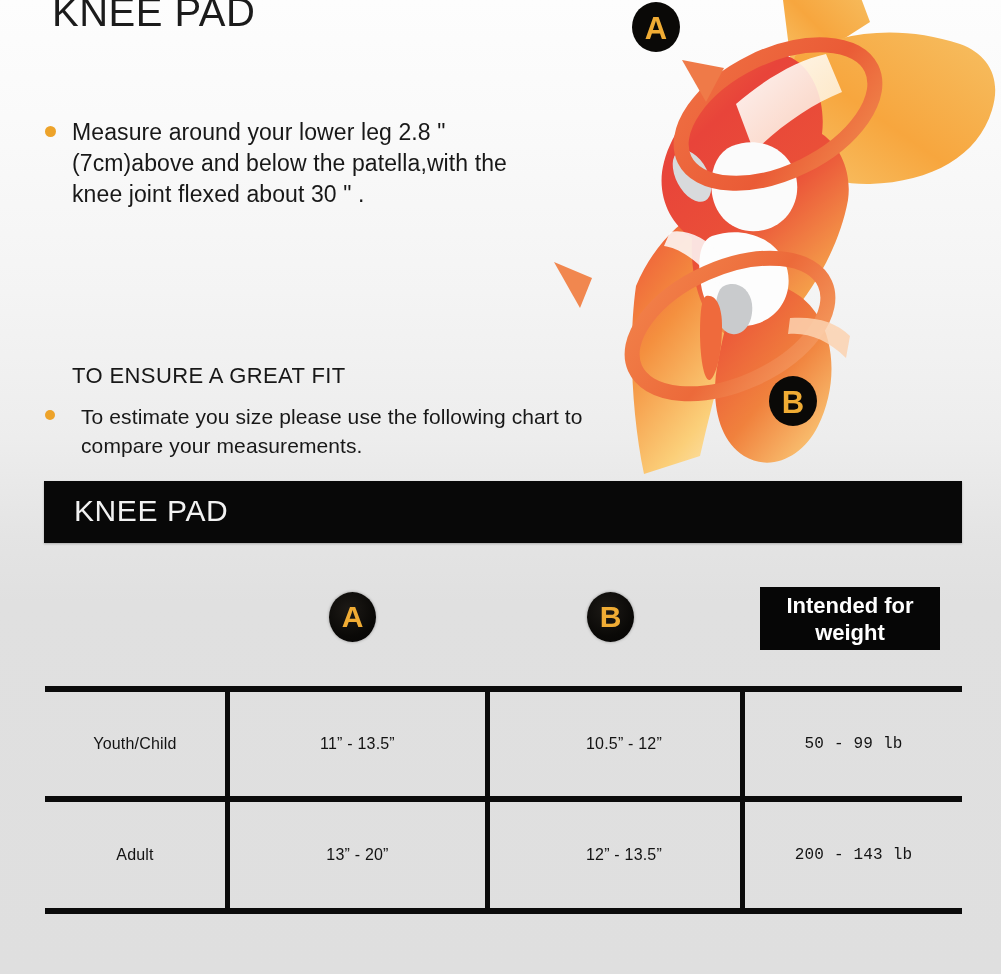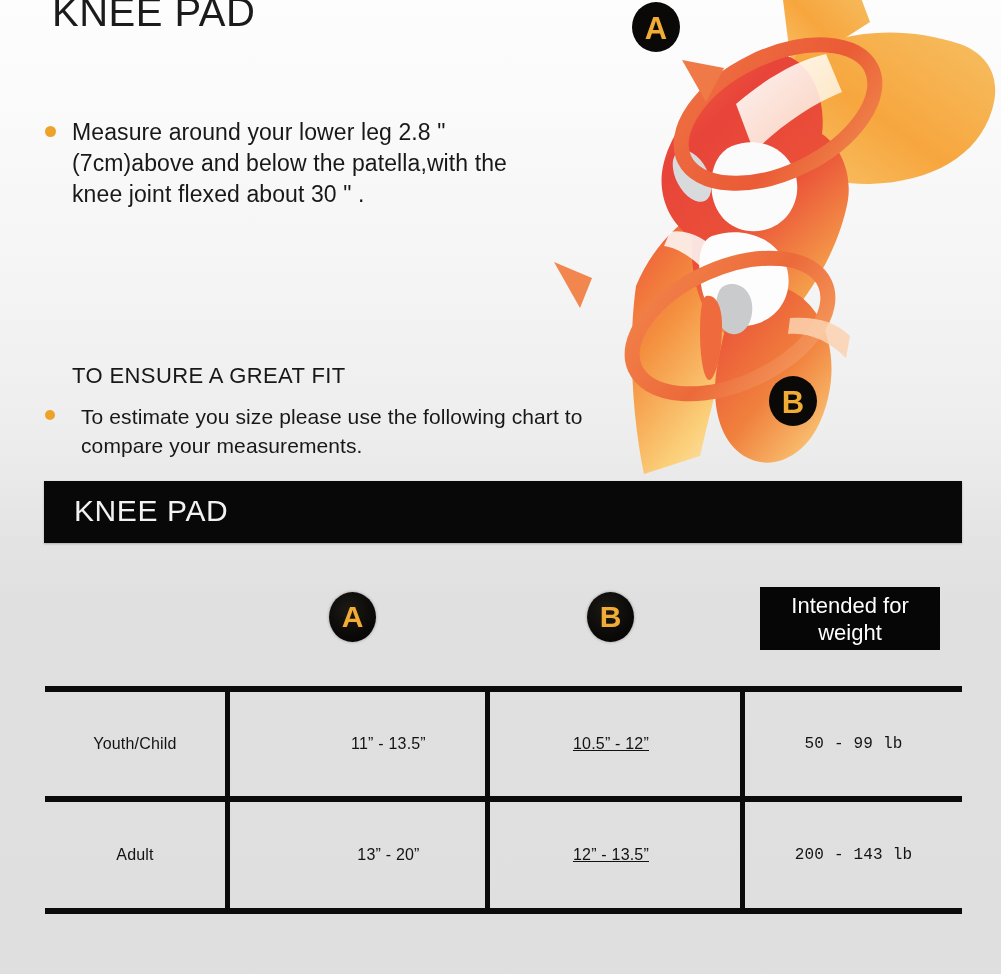--- a/index.html
+++ b/index.html
@@ -130,20 +130,21 @@
   #weight-header-box {
     position: absolute;
     left: 760px;
     top: 587px;
     width: 180px;
     height: 63px;
     background: #060606;
     display: flex;
     align-items: center;
     justify-content: center;
+    font-weight: bold;
   }
   #weight-header-box .weight-label {
     color: #ffffff;
     font-size: 22px;
     line-height: 27px;
     text-align: center;
     padding: 0 6px;
   }
 
   
@@ -182,22 +183,22 @@
     align-items: center;
     justify-content: center;
     font-size: 16px;
     color: #131313;
     letter-spacing: 0.2px;
     text-align: right;
   }
   .cell.row1 { top: 6px; height: 104px; }
   .cell.row2 { top: 116px; height: 106px; }
   .col-label { left: 0px;   width: 180px; }
-  .col-a     { left: 185px; width: 255px; margin-left: 31px; }
-  .col-b     { left: 445px; width: 242px; text-decoration: underline; }
+  .col-a     { left: 185px; width: 255px; }
+  .col-b     { left: 458px; width: 242px; }
   .col-w     { left: 700px; width: 217px; font-family: Liberation Mono, monospace; }
 </style>
 </head>
 <body>
 
 <div id="page">
 
   <div class="page-title">KNEE PAD</div>
 
   <div class="bullet-block" id="measure-block">

